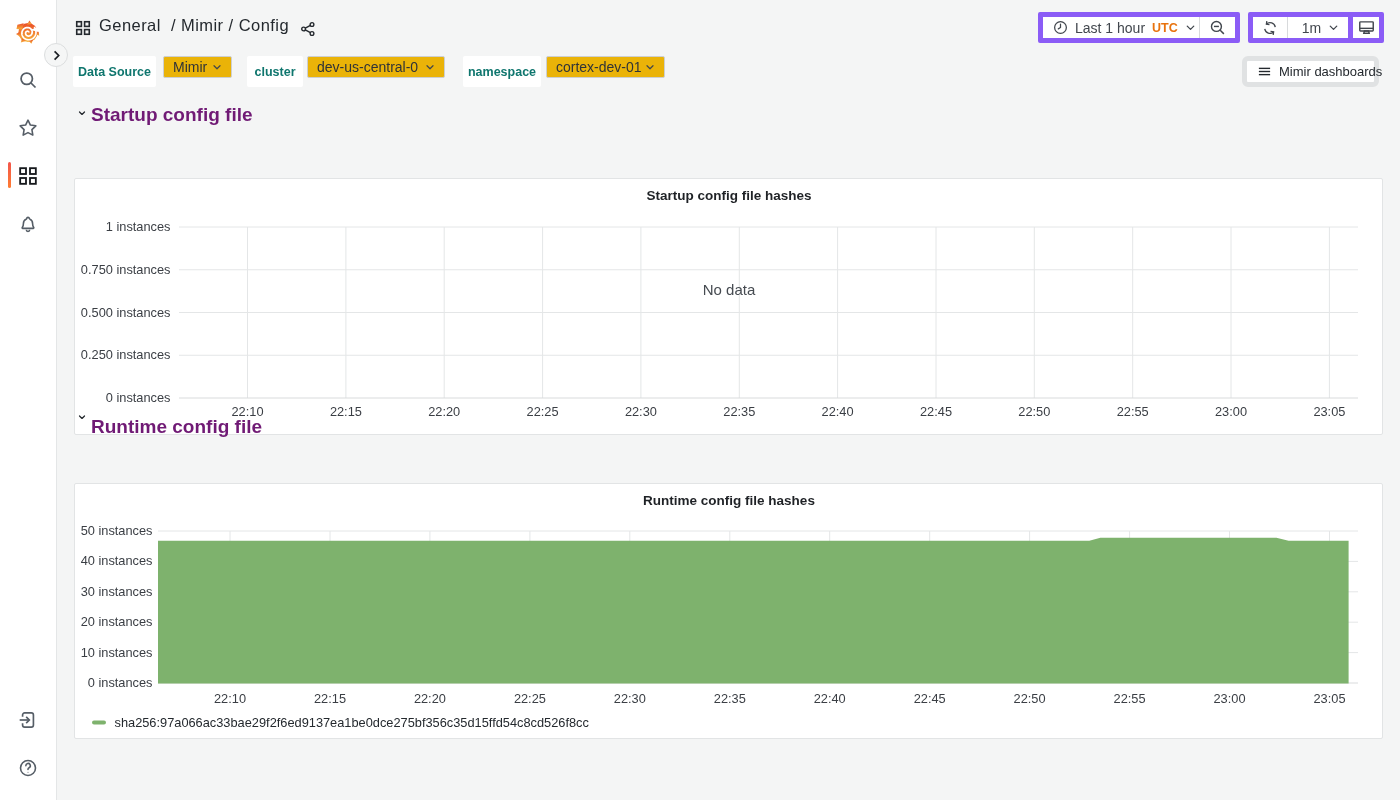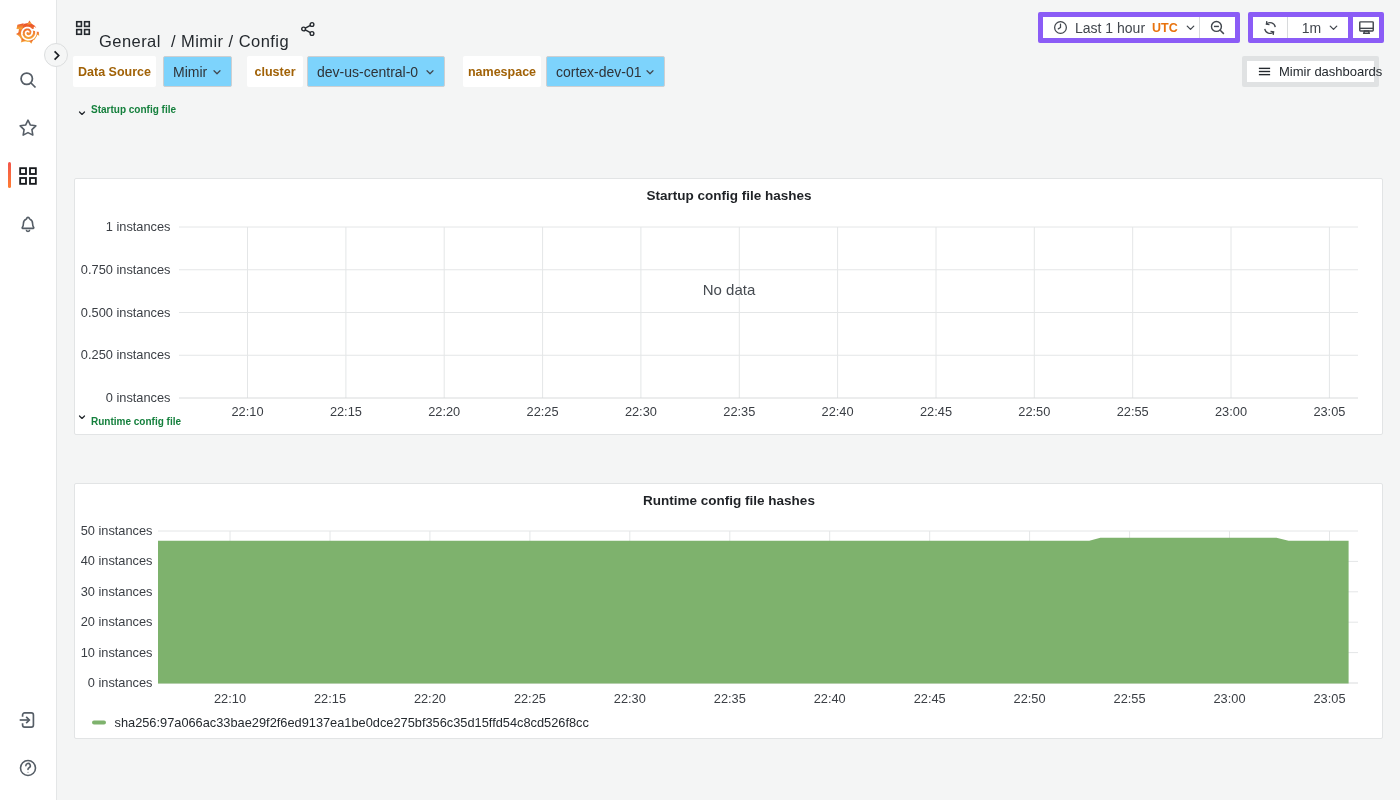--- a/index.html
+++ b/index.html
@@ -8,38 +8,38 @@
 .abs { position:absolute; }
 #sidebar { position:absolute; left:0; top:0; width:57px; height:800px;
   background:#FFFFFF; border-right:1px solid #E4E6E7; z-index:5; }
 .sideicon { position:absolute; left:18px; width:20px; height:20px; color:#555D66; }
 #activebar { position:absolute; left:8px; top:162px; width:3px; height:26px;
   border-radius:2px; background:linear-gradient(to bottom,#F2554B,#FF7D33); }
 #expandbtn { position:absolute; left:44px; top:43px; width:24px; height:24px;
   border-radius:50%; background:#F5F6F6; border:1px solid #DCDEDF;
   z-index:9; color:#1B1F24; }
 
-#crumb { position:absolute; left:99px; top:32px; height:17px; color:#24292E;
+#crumb { position:absolute; left:99px; top:16px; height:17px; color:#24292E;
   font-size:16.5px; font-weight:500; white-space:nowrap; letter-spacing:0.45px; }
 
 .tbtn { position:absolute; top:12px; height:31px; background:#fff;
   border:5px solid #8b5cf6; border-radius:2px; display:flex; align-items:center; color:#41464D; }
 .tsep { width:1px; align-self:stretch; background:#D8DADC; }
 
 .vlabel { position:absolute; top:56px; height:31px; background:#fff; border-radius:2px;
   display:flex; align-items:center; justify-content:center;
-  color:#a16207; font-size:12.5px; font-weight:bold; }
-.vdrop { position:absolute; top:56px; height:31px; background:#7dd3fc; border-radius:2px;
+  color:#0f766e; font-size:12.5px; font-weight:bold; }
+.vdrop { position:absolute; top:56px; height:22px; background:#eab308; border-radius:2px;
   border:1px solid #CDCFD1; display:flex; align-items:center; white-space:nowrap;
   color:#2F3338; font-size:14px; padding:0 8px 0 9px; }
 .tbtn { white-space:nowrap; }
 .vdrop svg { margin-left:auto; flex:none; }
 .tbtn svg, .vlabel svg { flex:none; }
 
-.rowhead { position:absolute; left:76px; color:#15803d; font-size:10px; font-weight:bold; }
+.rowhead { position:absolute; left:76px; color:#701a75; font-size:19px; font-weight:bold; }
 .panel { position:absolute; left:74px; width:1309px; background:#fff;
   border:1px solid #E2E4E5; border-radius:2px;margin-top:40px; }
 </style>
 </head>
 <body>
 <div id="sidebar">
 
   <svg class="abs" style="left:16px; top:20px;" width="24" height="24" viewBox="0 0 100 100">
     <defs>
       <linearGradient id="glg" x1="0" y1="1" x2="0" y2="0">
@@ -170,21 +170,21 @@
   <svg width="12" height="12" viewBox="0 0 24 24" fill="none" stroke="#41464D" stroke-width="2.4" stroke-linecap="round" stroke-linejoin="round">
       <path d="M6 9.5l6 6 6-6"></path>
     </svg>
 </div>
 <div class="vlabel" style="left:463px; width:78px;">namespace</div>
 <div class="vdrop" style="left:546px; width:119px;align-items:center;">cortex-dev-01
   <svg width="12" height="12" viewBox="0 0 24 24" fill="none" stroke="#41464D" stroke-width="2.4" stroke-linecap="round" stroke-linejoin="round">
       <path d="M6 9.5l6 6 6-6"></path>
     </svg>
 </div>
-<div class="tbtn" style="left:1242px; top:56px; width:137px; border-color:#E0E2E3;">
+<div class="tbtn" style="left:1242px; top:56px; width:137px; border-color:#E0E2E3;border-radius:6px;">
   <svg style="margin-left:10px;" width="15" height="15" viewBox="0 0 24 24" fill="none" stroke="#24292E" stroke-width="2.2">
       <line x1="3" y1="7" x2="21" y2="7"></line>
       <line x1="3" y1="12" x2="21" y2="12"></line>
       <line x1="3" y1="17" x2="21" y2="17"></line>
     </svg>
   <span style="margin-left:7px; font-size:13px; font-weight:500; color:#24292E;">Mimir dashboards</span>
 </div>
 
 <svg class="abs" style="left:77px; top:108px;" width="10" height="10" viewBox="0 0 24 24" fill="none" stroke="#24292E" stroke-width="3" stroke-linecap="round" stroke-linejoin="round">
     <path d="M6 9.5l6 6 6-6"></path>

